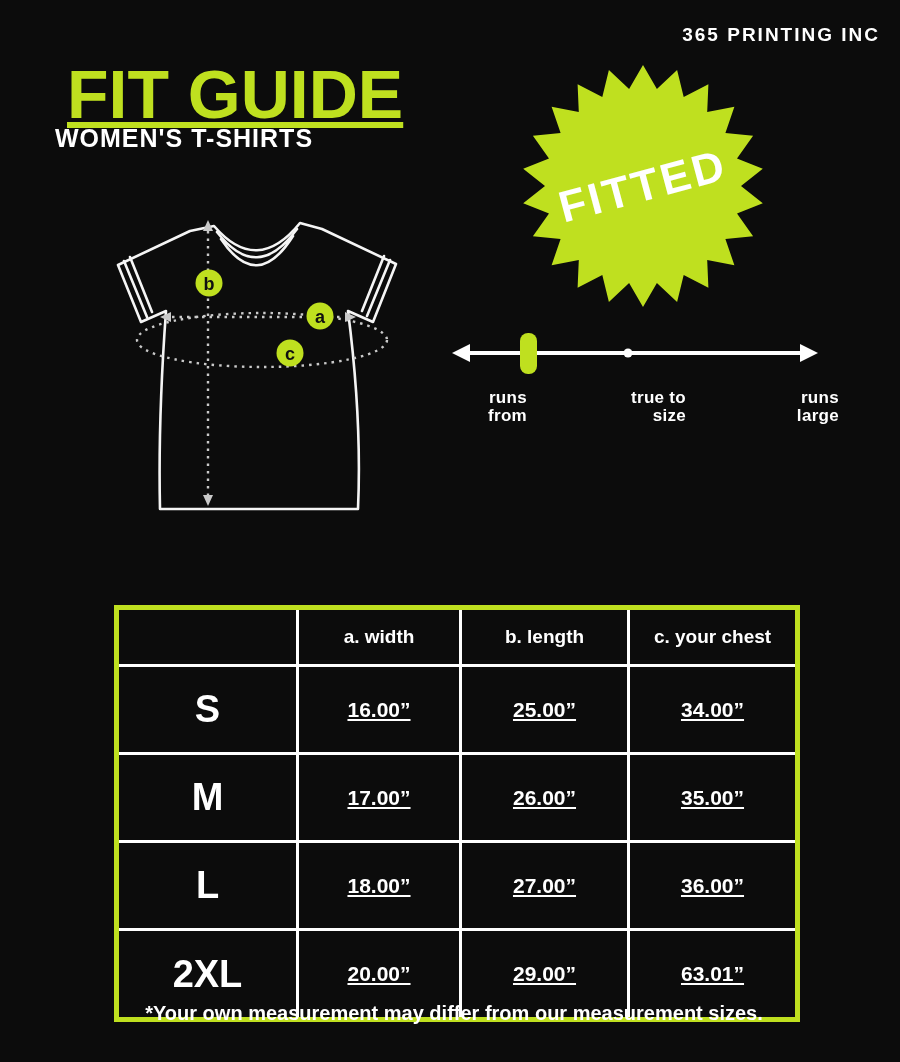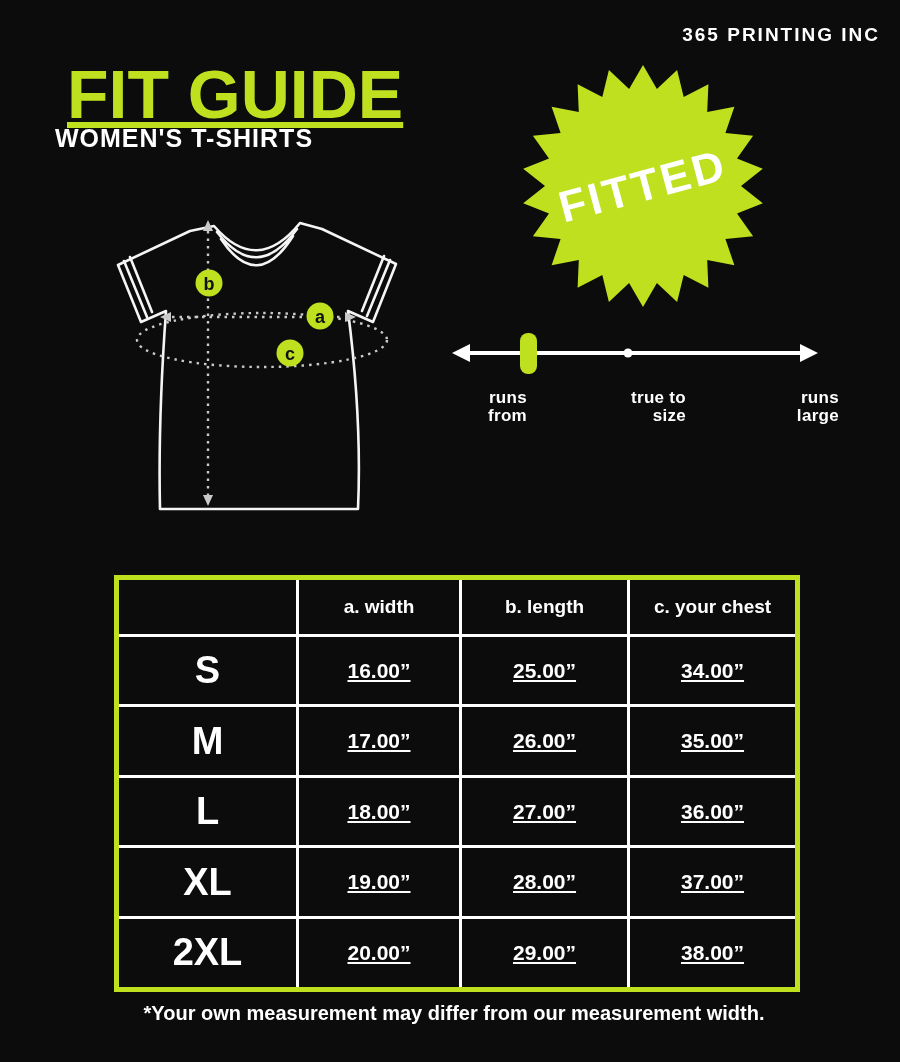--- a/index.html
+++ b/index.html
@@ -29,21 +29,21 @@
   .scale{left:440px;top:325px;width:390px;height:58px;}
   .scale .ln{stroke:#ffffff;stroke-width:4;}
   .scale .ah{fill:#ffffff;}
   .scale .marker{fill:var(--accent,#bfe01f);}
   .scale-label{top:389px;text-align:right;font-size:17px;line-height:1.05;letter-spacing:0.3px;}
   .scale-label.l{left:443px;width:84px;}
   .scale-label.c{left:586px;width:100px;}
   .scale-label.r{left:739px;width:100px;}
   
   table.sizes{
-    position:absolute;left:114px;top:575px;width:681px;height:417px;
+    position:absolute;left:114px;top:605px;width:681px;height:417px;
     border-collapse:collapse;table-layout:fixed;
     border:5px solid var(--accent,#bfe01f);
   }
   table.sizes th,table.sizes td{
     border:3px solid #ffffff;text-align:center;vertical-align:middle;
     color:#ffffff;padding:0;
   }
   table.sizes thead th{font-size:19px;height:54px;}
   table.sizes tbody th{font-size:38px;}
   table.sizes tbody td{font-size:21px;text-decoration:underline;}
@@ -131,27 +131,21 @@
       <td>26.00”</td>
       <td>35.00”</td>
     </tr>
     <tr>
       <th>L</th>
       <td>18.00”</td>
       <td>27.00”</td>
       <td>36.00”</td>
     </tr>
     <tr>
-      <th>XL</th>
-      <td>19.00”</td>
-      <td>28.00”</td>
-      <td>37.00”</td>
-    </tr>
-    <tr>
       <th>2XL</th>
       <td>20.00”</td>
       <td>29.00”</td>
-      <td>38.00”</td>
+      <td>63.01”</td>
     </tr>
   </tbody>
 </table>
 
-<div class="abs footnote">*Your own measurement may differ from our measurement width.</div>
+<div class="abs footnote">*Your own measurement may differ from our measurement sizes.</div>
 
 </body></html>

